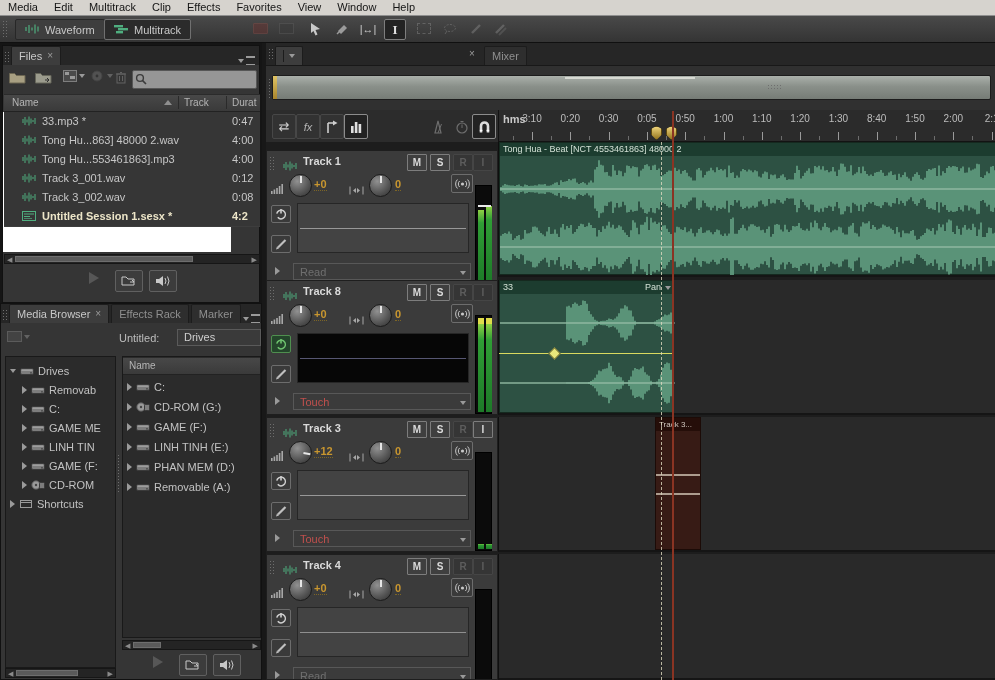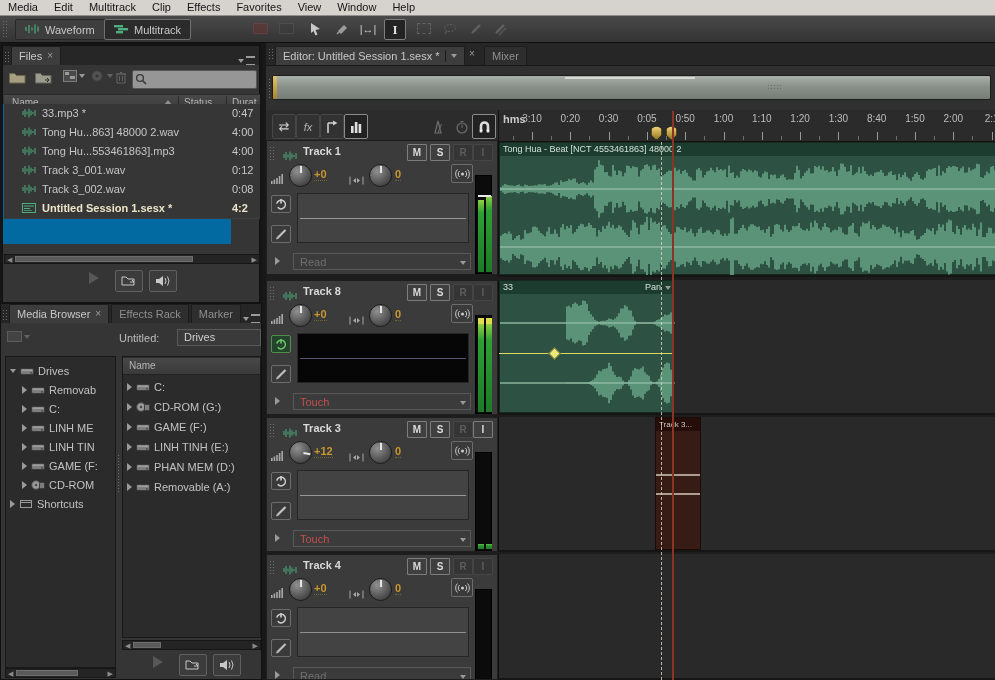--- a/index.html
+++ b/index.html
@@ -217,25 +217,25 @@
       <span style="padding:0 2px"><svg width="12" height="12">
             <circle cx="5" cy="5" r="3.4" fill="none" stroke="#3c3c3c" stroke-width="1.4"></circle>
             <line x1="7.6" y1="7.6" x2="11" y2="11" stroke="#3c3c3c" stroke-width="1.6"></line>
           </svg></span>
       <input value="" style="">
     </div>
     <div class="colhdr" style="left:1px;top:48px;width:256px;height:16px">
       <span class="abs" style="left:8px;top:2px">Name</span>
       <div class="abs tr-u" style="left:160px;top:5px"></div>
       <div class="abs" style="left:174px;top:1px;width:1px;height:13px;background:#2a2a2a"></div>
-      <span class="abs" style="left:180px;top:2px">Status</span>
+      <span class="abs" style="left:180px;top:2px">Track</span>
       <div class="abs" style="left:222px;top:1px;width:1px;height:13px;background:#2a2a2a"></div>
       <span class="abs" style="left:228px;top:2px">Durat</span>
     </div>
-    <div class="abs" id="filesRows" style="left:0;top:58px;width:228px;height:140px;background:#0369a1">
+    <div class="abs" id="filesRows" style="left:0;top:66px;width:228px;height:140px;background:#ffffff">
         <div class="file-row" style="top: 0px;">
           <span style="position: absolute; left: 18px; top: 4px;"><svg width="14" height="10" viewBox="0 0 14 10">
               <g stroke="#4fae7f" stroke-width="1">
                 <line x1="1" y1="3" x2="1" y2="7"></line>
                 <line x1="3" y1="1" x2="3" y2="9"></line>
                 <line x1="5" y1="3.5" x2="5" y2="6.5"></line>
                 <line x1="7" y1="0.5" x2="7" y2="9.5"></line>
                 <line x1="9" y1="2.5" x2="9" y2="7.5"></line>
                 <line x1="11" y1="4" x2="11" y2="6"></line>
                 <line x1="13" y1="2" x2="13" y2="8"></line>
@@ -395,21 +395,21 @@
         </div>
         <div class="titem" style="left: 0px; top: 61px; width: 111px;">
           <div class="tr-r" style="margin-left: 16px;"></div>
           <span style="display: inline-flex;">
             <svg width="14" height="10" viewBox="0 0 14 10">
               <rect x="0.5" y="2.5" width="13" height="6" rx="1.5" fill="#7d7d7d" stroke="#3a3a3a"></rect>
               <rect x="1.5" y="3.5" width="11" height="1.5" fill="#9e9e9e"></rect>
               <circle cx="11" cy="6.8" r="0.9" fill="#454545"></circle>
             </svg>
           </span>
-          <span>LINH ME</span>
+          <span>GAME ME</span>
         </div>
         <div class="titem" style="left: 0px; top: 80px; width: 111px;">
           <div class="tr-r" style="margin-left: 16px;"></div>
           <span style="display: inline-flex;">
             <svg width="14" height="10" viewBox="0 0 14 10">
               <rect x="0.5" y="2.5" width="13" height="6" rx="1.5" fill="#7d7d7d" stroke="#3a3a3a"></rect>
               <rect x="1.5" y="3.5" width="11" height="1.5" fill="#9e9e9e"></rect>
               <circle cx="11" cy="6.8" r="0.9" fill="#454545"></circle>
             </svg>
           </span>
@@ -543,21 +543,20 @@
           <path d="M10 3 q2 3 0 6 M12.5 1.5 q3 4.5 0 9" stroke="#c8c8c8" fill="none"></path>
         </svg>
       </div>
   </div>
 
   <div class="abs" style="left:262px;top:43px;width:4px;height:637px;background:#181818"></div>
 
   <div class="abs" style="left:266px;top:43px;width:729px;height:22px;background:#262626;border-bottom:1px solid #181818">
     <div class="abs grip" style="left:2px;top:5px;width:5px;height:13px"></div>
     <div class="tab abs" style="left:9px;top:3px;height:18px">
-      <span>Editor: Untitled Session 1.sesx *</span>
       <div style="width:1px;height:12px;background:#1c1c1c"></div>
       <div class="tr-d"></div>
     </div>
     <span class="abs xg" style="left:203px;top:5px">×</span>
     <div class="tab inactive abs" style="left:218px;top:3px;height:18px">
         <span>Mixer</span>
       </div>
   </div>
 
   <div class="abs" style="left:266px;top:66px;width:729px;height:44px;background:#303030;border-bottom:1px solid #1a1a1a">
@@ -650,21 +649,21 @@
       <div class="tickm" style="left: 435.1px;"></div>
       <div class="tickM" style="left: 454.3px;"></div>
       <span class="ruler-label" style="left: 454.3px;">2:00</span>
       <div class="tickm" style="left: 473.4px;"></div>
       <div class="tickM" style="left: 492.6px;"></div>
       <span class="ruler-label" style="left: 492.6px;">2:1</span>
     </div>
 
   <div class="abs" style="left:266px;top:142px;width:729px;height:538px;background:#1d1d1d"></div>
   <div id="tracks">
-      <div class="track-hdr" style="top: 140px; height: 135px;">
+      <div class="track-hdr" style="top: 150px; height: 135px;">
         <div class="abs grip" style="left: 2px; top: 5px; width: 5px; height: 14px;"></div>
         <span style="position: absolute; left: 16px; top: 6px;"><svg width="14" height="10" viewBox="0 0 14 10">
             <g stroke="#4fae7f" stroke-width="1">
               <line x1="1" y1="3" x2="1" y2="7"></line>
               <line x1="3" y1="1" x2="3" y2="9"></line>
               <line x1="5" y1="3.5" x2="5" y2="6.5"></line>
               <line x1="7" y1="0.5" x2="7" y2="9.5"></line>
               <line x1="9" y1="2.5" x2="9" y2="7.5"></line>
               <line x1="11" y1="4" x2="11" y2="6"></line>
               <line x1="13" y1="2" x2="13" y2="8"></line>

